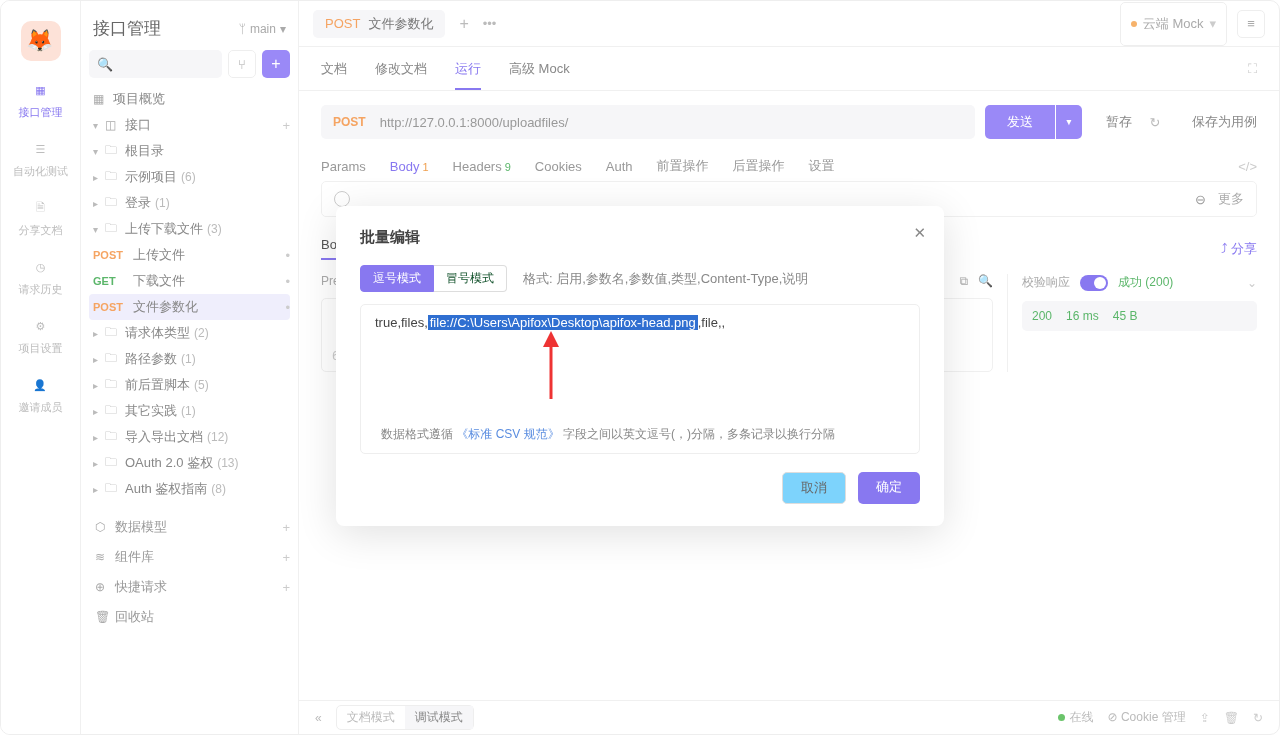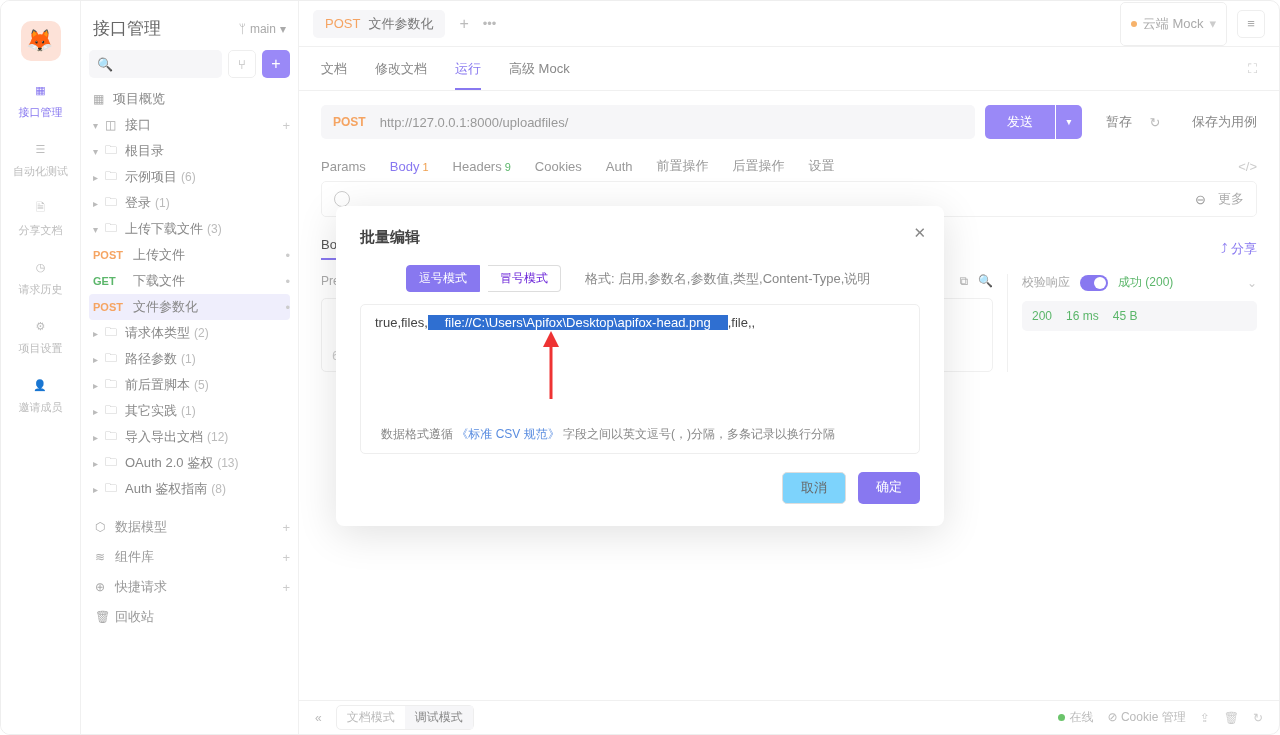--- a/index.html
+++ b/index.html
@@ -83,27 +83,27 @@
 .footer .modes{border:1px solid #eee;border-radius:5px;display:flex;}
 .footer .modes span{padding:3px 10px;} .footer .modes span.on{background:#f6f6f8;color:#888;}
 .footer .sp{flex:1;}
 .footer .online::before{content:"";display:inline-block;width:7px;height:7px;background:#6bc46b;border-radius:50%;margin-right:5px;vertical-align:middle;}
 .footer .fic{color:#ccc;}
 
 
 .modal{ position:absolute; left:335px; top:205px; width:608px; background:#fff; border-radius:8px; box-shadow:0 8px 40px rgba(0,0,0,.12); padding:22px 24px; z-index:100;}
 .modal h3{ font-size:15px; font-weight:600; color:#444; margin-bottom:18px;}
 .modal .close{ position:absolute; right:18px; top:18px; color:#888; cursor:pointer; font-size:15px;}
-.modal .modes{ display:flex; align-items:center; gap:8px; margin-bottom:12px;margin-left:46px;}
+.modal .modes{ display:flex; align-items:center; gap:0; margin-bottom:12px;}
 .modal .mbtn{ padding:4px 12px; font-size:12px; border:1px solid #ddd;}
 .modal .mbtn.on{ background:#8878f0; color:#fff; border-color:#8878f0; border-radius:4px 0 0 4px;}
-.modal .mbtn.off{ border-radius:0 4px 4px 0; color:#6d28d9; border-left:none;}
+.modal .mbtn.off{ border-radius:0 4px 4px 0; color:#14532d; border-left:none;}
 .modal .hint{ margin-left:16px; color:#888; font-size:13px;}
 .modal .editbox{ border:1px solid #eee; border-radius:5px; padding:10px 14px; height:150px; font-size:13px; color:#444; position:relative;}
-.modal .editbox .sel{ background:#2f6fd1; color:#fff; padding:0 17px;}
+.modal .editbox .sel{ background:#2f6fd1; color:#fff; padding:0 2px;}
 .modal .editbox .footnote{ position:absolute; bottom:10px; left:20px; color:#888; font-size:12px;}
 .modal .editbox .footnote a{color:#5a8de0; text-decoration:none;}
 .modal .btns{ display:flex; justify-content:flex-end; gap:12px; margin-top:18px;}
 .modal .btn{ padding:6px 18px; border-radius:5px; font-size:13px; cursor:pointer;}
 .modal .btn.cancel{ border:1px solid #ddd; color:#666; background:#7dd3fc;}
 .modal .btn.ok{ background:#8878f0; color:#fff;}
 
 
 .arrow{ position:absolute; left:535px; top:330px; width:30px; height:70px; z-index:200; pointer-events:none;} 
 </style>

